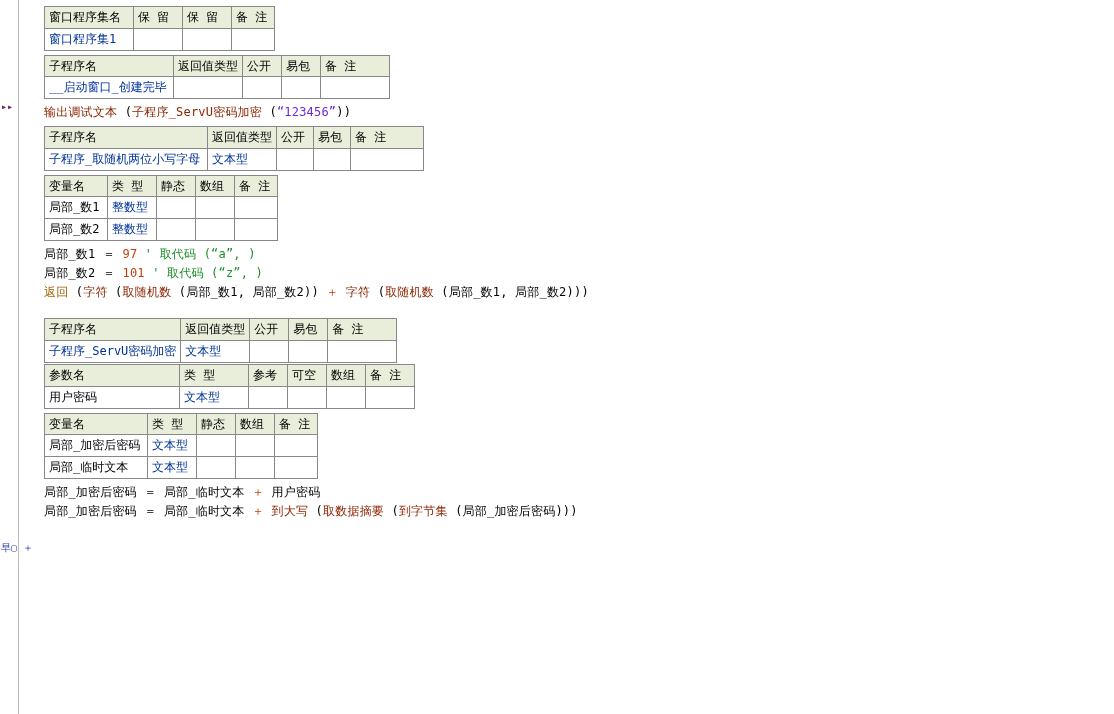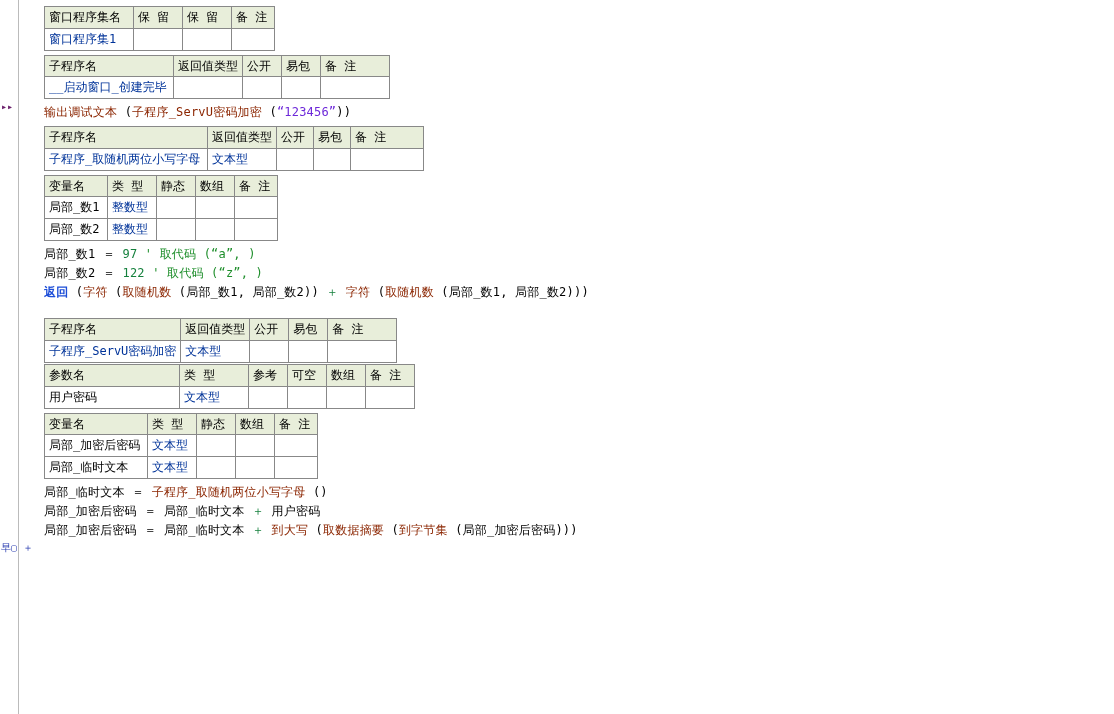--- a/index.html
+++ b/index.html
@@ -58,24 +58,24 @@
     background: #e8eeda;
     font-weight: normal;
     color: #000;
   }
   .code-line {
     padding: 1px 0;
     font-size: 12px;
     letter-spacing: 0.2px;
   }
   .txt-black   { color: #000; }
-  .txt-blue    { color: #1d4ed8; font-weight: bold; }
+  .txt-blue    { color: #a16207; }
   .txt-brown   { color: #8b2500; }
   .txt-green   { color: #1e8e2b; }
-  .txt-maroon  { color: #15803d; }
+  .txt-maroon  { color: #c2410c; }
   .txt-teal    { color: #6d28d9; }
   .txt-bluelink{ color: #003399; }
   .tri {
     color: #6b1f6b;
     font-size: 10px;
     margin-right: 2px;
   }
 </style>
 </head>
 <body>
@@ -179,21 +179,21 @@
         </tr>
       </tbody>
         </table>
     </div>
 
     <div class="ind">
       <div class="code-line">
         <span class="txt-black">局部_数1 </span><span class="txt-black">＝ </span><span class="txt-maroon">97  </span><span class="txt-green">' 取代码 (“a”, )</span>
       </div>
       <div class="code-line">
-        <span class="txt-black">局部_数2 </span><span class="txt-black">＝ </span><span class="txt-maroon">122  </span><span class="txt-green">' 取代码 (“z”, )</span>
+        <span class="txt-black">局部_数2 </span><span class="txt-black">＝ </span><span class="txt-maroon">101  </span><span class="txt-green">' 取代码 (“z”, )</span>
       </div>
       <div class="code-line">
         <span class="txt-blue">返回 </span><span class="txt-black">(</span><span class="txt-brown">字符 </span><span class="txt-black">(</span><span class="txt-brown">取随机数 </span><span class="txt-black">(局部_数1, 局部_数2)</span><span class="txt-black">) </span><span class="txt-maroon">＋ </span><span class="txt-brown">字符 </span><span class="txt-black">(</span><span class="txt-brown">取随机数 </span><span class="txt-black">(局部_数1, 局部_数2)</span><span class="txt-black">)</span><span class="txt-black">)</span>
       </div>
     </div>
 
     <div style="height:16px;"></div>
 
     <div class="blk ind">
       <table class="ecell">
@@ -260,23 +260,20 @@
           <td></td>
           <td></td>
           <td></td>
         </tr>
       </tbody>
         </table>
     </div>
 
     <div class="ind">
       <div class="code-line">
-        <span class="txt-black">局部_临时文本 </span><span class="txt-black">＝ </span><span class="txt-brown"> 子程序_取随机两位小写字母 </span><span class="txt-black">()</span>
-      </div>
-      <div class="code-line">
         <span class="txt-black">局部_加密后密码 </span><span class="txt-black">＝ </span><span class="txt-black"> 局部_临时文本 </span><span class="txt-maroon">＋ </span><span class="txt-black"> 用户密码</span>
       </div>
       <div class="code-line">
         <span class="txt-black">局部_加密后密码 </span><span class="txt-black">＝ </span><span class="txt-black"> 局部_临时文本 </span><span class="txt-maroon">＋ </span><span class="txt-brown">到大写 </span><span class="txt-black">(</span><span class="txt-brown">取数据摘要 </span><span class="txt-black">(</span><span class="txt-brown">到字节集 </span><span class="txt-black">(局部_加密后密码)</span><span class="txt-black">)</span><span class="txt-black">)</span>
       </div>
     </div>
 
   </div>
 </div>
 

